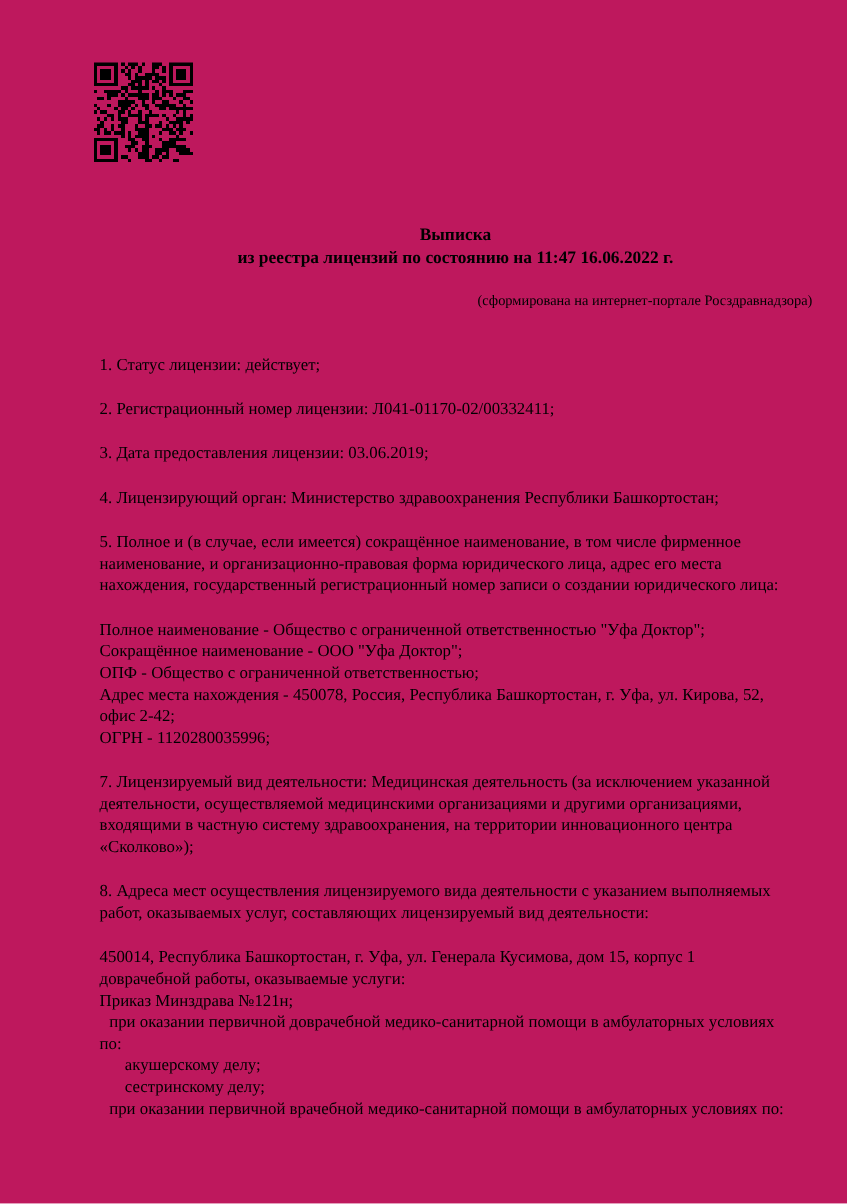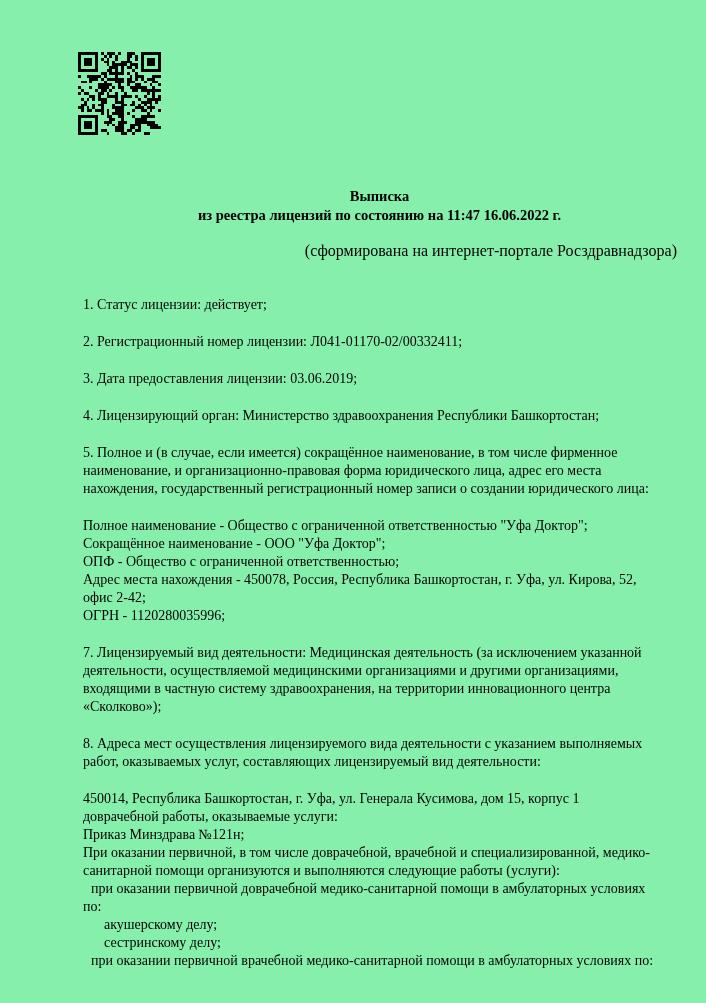--- a/index.html
+++ b/index.html
@@ -2,21 +2,21 @@
 <html><head>
 <meta charset="utf-8">
 <style>
   * { margin: 0; padding: 0; box-sizing: border-box; }
   html, body { background: #ffffff; }
   .page {
     position: relative;
     width: 706px;
     height: 1003px;
     margin: 0 auto;
-    background: #86efac;
+    background: #be185d;
     color: #000000;
     font-family: "Liberation Serif", serif;
     overflow: hidden;
     padding-left: 16px;
   }
   .qr {
     position: absolute;
     left: 78px;
     top: 52px;
     width: 83px;
@@ -30,21 +30,21 @@
     top: 187px;
     text-align: center;
     font-weight: 700;
     font-size: 14.5px;
     line-height: 19px;
   }
   .doc-note {
     position: absolute;
     right: 29px;
     top: 244px;
-    font-size: 16px;
+    font-size: 12px;
     line-height: 13px;
   }
   .doc-body {
     position: absolute;
     left: 83px;
     top: 296px;
     width: 578px;
     font-size: 14px;
     line-height: 18px;
   }
@@ -94,21 +94,20 @@
 
 
     <p class="para">7. Лицензируемый вид деятельности: Медицинская деятельность (за исключением указанной деятельности, осуществляемой медицинскими организациями и другими организациями, входящими в частную систему здравоохранения, на территории инновационного центра «Сколково»);</p>
 
     <p class="para">8. Адреса мест осуществления лицензируемого вида деятельности с указанием выполняемых работ, оказываемых услуг, составляющих лицензируемый вид деятельности:</p>
 
     <div class="block">
       <p>450014, Республика Башкортостан, г. Уфа, ул. Генерала Кусимова, дом 15, корпус 1</p>
       <p>доврачебной работы, оказываемые услуги:</p>
       <p>Приказ Минздрава №121н;</p>
-      <p>При оказании первичной, в том числе доврачебной, врачебной и специализированной, медико-санитарной помощи организуются и выполняются следующие работы (услуги):</p>
       <p class="indent-1">при оказании первичной доврачебной медико-санитарной помощи в амбулаторных условиях по:</p>
       <p class="indent-2">акушерскому делу;</p>
       <p class="indent-2">сестринскому делу;</p>
       <p class="indent-1">при оказании первичной врачебной медико-санитарной помощи в амбулаторных условиях по:</p>
     </div>
 
   </div>
 </div>
 
 </body></html>

